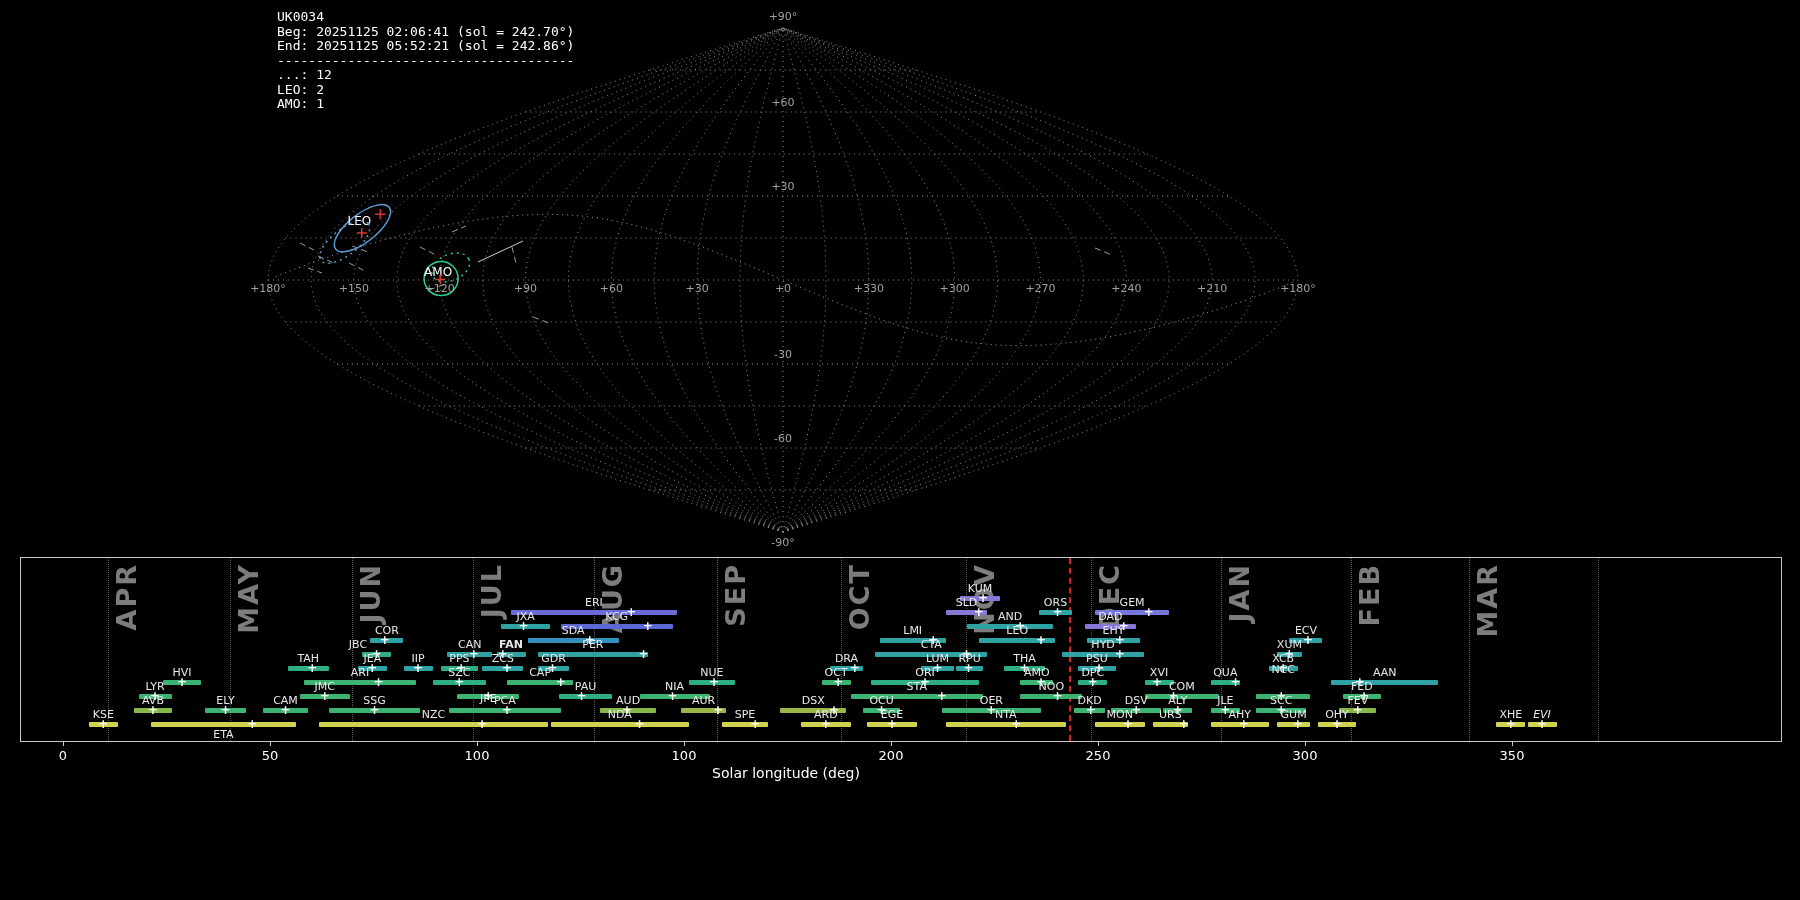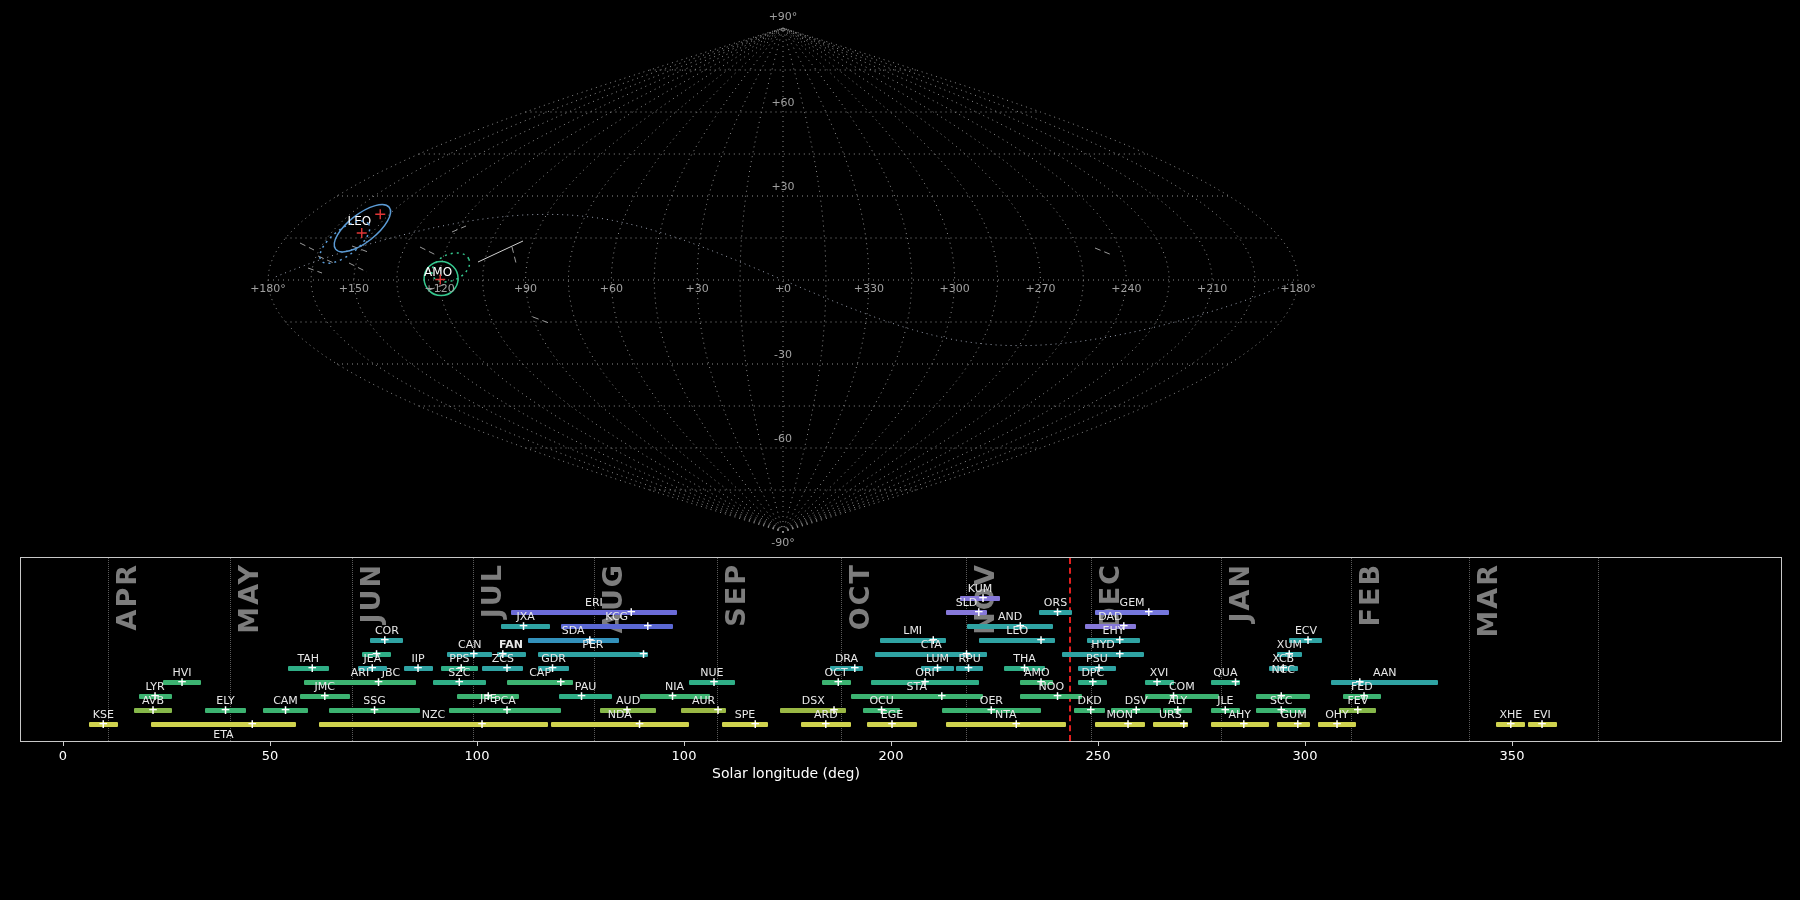--- a/index.html
+++ b/index.html
@@ -103,20 +103,27 @@
       <text x="1212.2" y="292" fill="#a0a0a0" font-size="11" text-anchor="middle" font-family="&quot;DejaVu Sans&quot;,sans-serif">+210</text>
       <text x="1298.0" y="292" fill="#a0a0a0" font-size="11" text-anchor="middle" font-family="&quot;DejaVu Sans&quot;,sans-serif">+180°</text>
       <text x="783" y="20.0" fill="#a0a0a0" font-size="11" text-anchor="middle" font-family="&quot;DejaVu Sans&quot;,sans-serif">+90°</text>
       <text x="783" y="106.0" fill="#a0a0a0" font-size="11" text-anchor="middle" font-family="&quot;DejaVu Sans&quot;,sans-serif">+60</text>
       <text x="783" y="190.0" fill="#a0a0a0" font-size="11" text-anchor="middle" font-family="&quot;DejaVu Sans&quot;,sans-serif">+30</text>
       <text x="783" y="358.0" fill="#a0a0a0" font-size="11" text-anchor="middle" font-family="&quot;DejaVu Sans&quot;,sans-serif">-30</text>
       <text x="783" y="442.0" fill="#a0a0a0" font-size="11" text-anchor="middle" font-family="&quot;DejaVu Sans&quot;,sans-serif">-60</text>
       <text x="783" y="546.0" fill="#a0a0a0" font-size="11" text-anchor="middle" font-family="&quot;DejaVu Sans&quot;,sans-serif">-90°</text>
     </svg>
 
+  <pre id="info"><span>UK0034</span>
+<span>Beg: 20251125 02:06:41 (sol = 242.70°)</span>
+<span>End: 20251125 05:52:21 (sol = 242.86°)</span>
+<span>--------------------------------------</span>
+<span>...: 12</span>
+<span>LEO: 2</span>
+<span>AMO: 1</span></pre>
 
   <div id="chart">
       <div class="month-line" style="left: 86.5px;"></div>
       <div class="month-label" style="left: 89.5px;">APR</div>
       <div class="month-line" style="left: 209px;"></div>
       <div class="month-label" style="left: 212px;">MAY</div>
       <div class="month-line" style="left: 330.7px;"></div>
       <div class="month-label" style="left: 333.7px;">JUN</div>
       <div class="month-line" style="left: 452px;"></div>
       <div class="month-label" style="left: 455px;">JUL</div>
@@ -177,21 +184,21 @@
       <div class="bar" style="left: 957.9px; width: 76.6px; top: 79.5px; background: rgb(47, 163, 163);"></div>
       <div class="bar-label" style="left: 996.2px; top: 67px;">LEO</div>
       <div class="peak" style="left: 1020px; top: 82px;">+</div>
       <div class="bar" style="left: 1065.6px; width: 53.8px; top: 79.5px; background: rgb(47, 163, 163);"></div>
       <div class="bar-label" style="left: 1092.5px; top: 67px;">EHY</div>
       <div class="peak" style="left: 1098.7px; top: 82px;">+</div>
       <div class="bar" style="left: 1268.4px; width: 33.1px; top: 79.5px; background: rgb(47, 163, 163);"></div>
       <div class="bar-label" style="left: 1285px; top: 67px;">ECV</div>
       <div class="peak" style="left: 1287.1px; top: 82px;">+</div>
       <div class="bar" style="left: 341.1px; width: 29px; top: 93.5px; background: rgb(47, 174, 134);"></div>
-      <div class="bar-label" style="left: 370px; top: 81px; margin-top: 28px;">JBC</div>
+      <div class="bar-label" style="left: 337px; top: 81px;">JBC</div>
       <div class="peak" style="left: 355.6px; top: 96px;">+</div>
       <div class="bar" style="left: 425.9px; width: 45.5px; top: 93.5px; background: rgb(47, 163, 163);"></div>
       <div class="bar-label" style="left: 448.7px; top: 81px;">CAN</div>
       <div class="peak" style="left: 452.9px; top: 96px;">+</div>
       <div class="bar" style="left: 475.6px; width: 29px; top: 93.5px; background: rgb(47, 163, 163);"></div>
       <div class="bar-label" style="left: 490.1px; top: 81px; font-weight: bold;">FAN</div>
       <div class="peak" style="left: 481.8px; top: 96px;">+</div>
       <div class="bar" style="left: 517px; width: 109.7px; top: 93.5px; background: rgb(47, 163, 163);"></div>
       <div class="bar-label" style="left: 571.9px; top: 81px;">PER</div>
       <div class="peak" style="left: 622.6px; top: 96px;">+</div>
@@ -390,21 +397,21 @@
       <div class="bar" style="left: 1256px; width: 33.1px; top: 163.5px; background: rgb(207, 210, 78);"></div>
       <div class="bar-label" style="left: 1272.6px; top: 151px;">GUM</div>
       <div class="peak" style="left: 1276.7px; top: 166px;">+</div>
       <div class="bar" style="left: 1297.4px; width: 37.3px; top: 163.5px; background: rgb(207, 210, 78);"></div>
       <div class="bar-label" style="left: 1316px; top: 151px;">OHY</div>
       <div class="peak" style="left: 1316px; top: 166px;">+</div>
       <div class="bar" style="left: 1475.4px; width: 29px; top: 163.5px; background: rgb(207, 210, 78);"></div>
       <div class="bar-label" style="left: 1489.9px; top: 151px;">XHE</div>
       <div class="peak" style="left: 1489.9px; top: 166px;">+</div>
       <div class="bar" style="left: 1506.5px; width: 29px; top: 163.5px; background: rgb(207, 210, 78);"></div>
-      <div class="bar-label" style="left: 1521px; top: 151px;">EVI</div>
+      <div class="bar-label" style="left: 1521px; top: 151px; font-style: italic;">EVI</div>
       <div class="peak" style="left: 1521px; top: 166px;">+</div>
     </div>
 
   <div id="axis-layer">
       <div class="tick" style="left: 63px;"></div>
       <div class="tick-label" style="left: 63px;">0</div>
       <div class="tick" style="left: 270px;"></div>
       <div class="tick-label" style="left: 270px;">50</div>
       <div class="tick" style="left: 477px;"></div>
       <div class="tick-label" style="left: 477px;">100</div>

